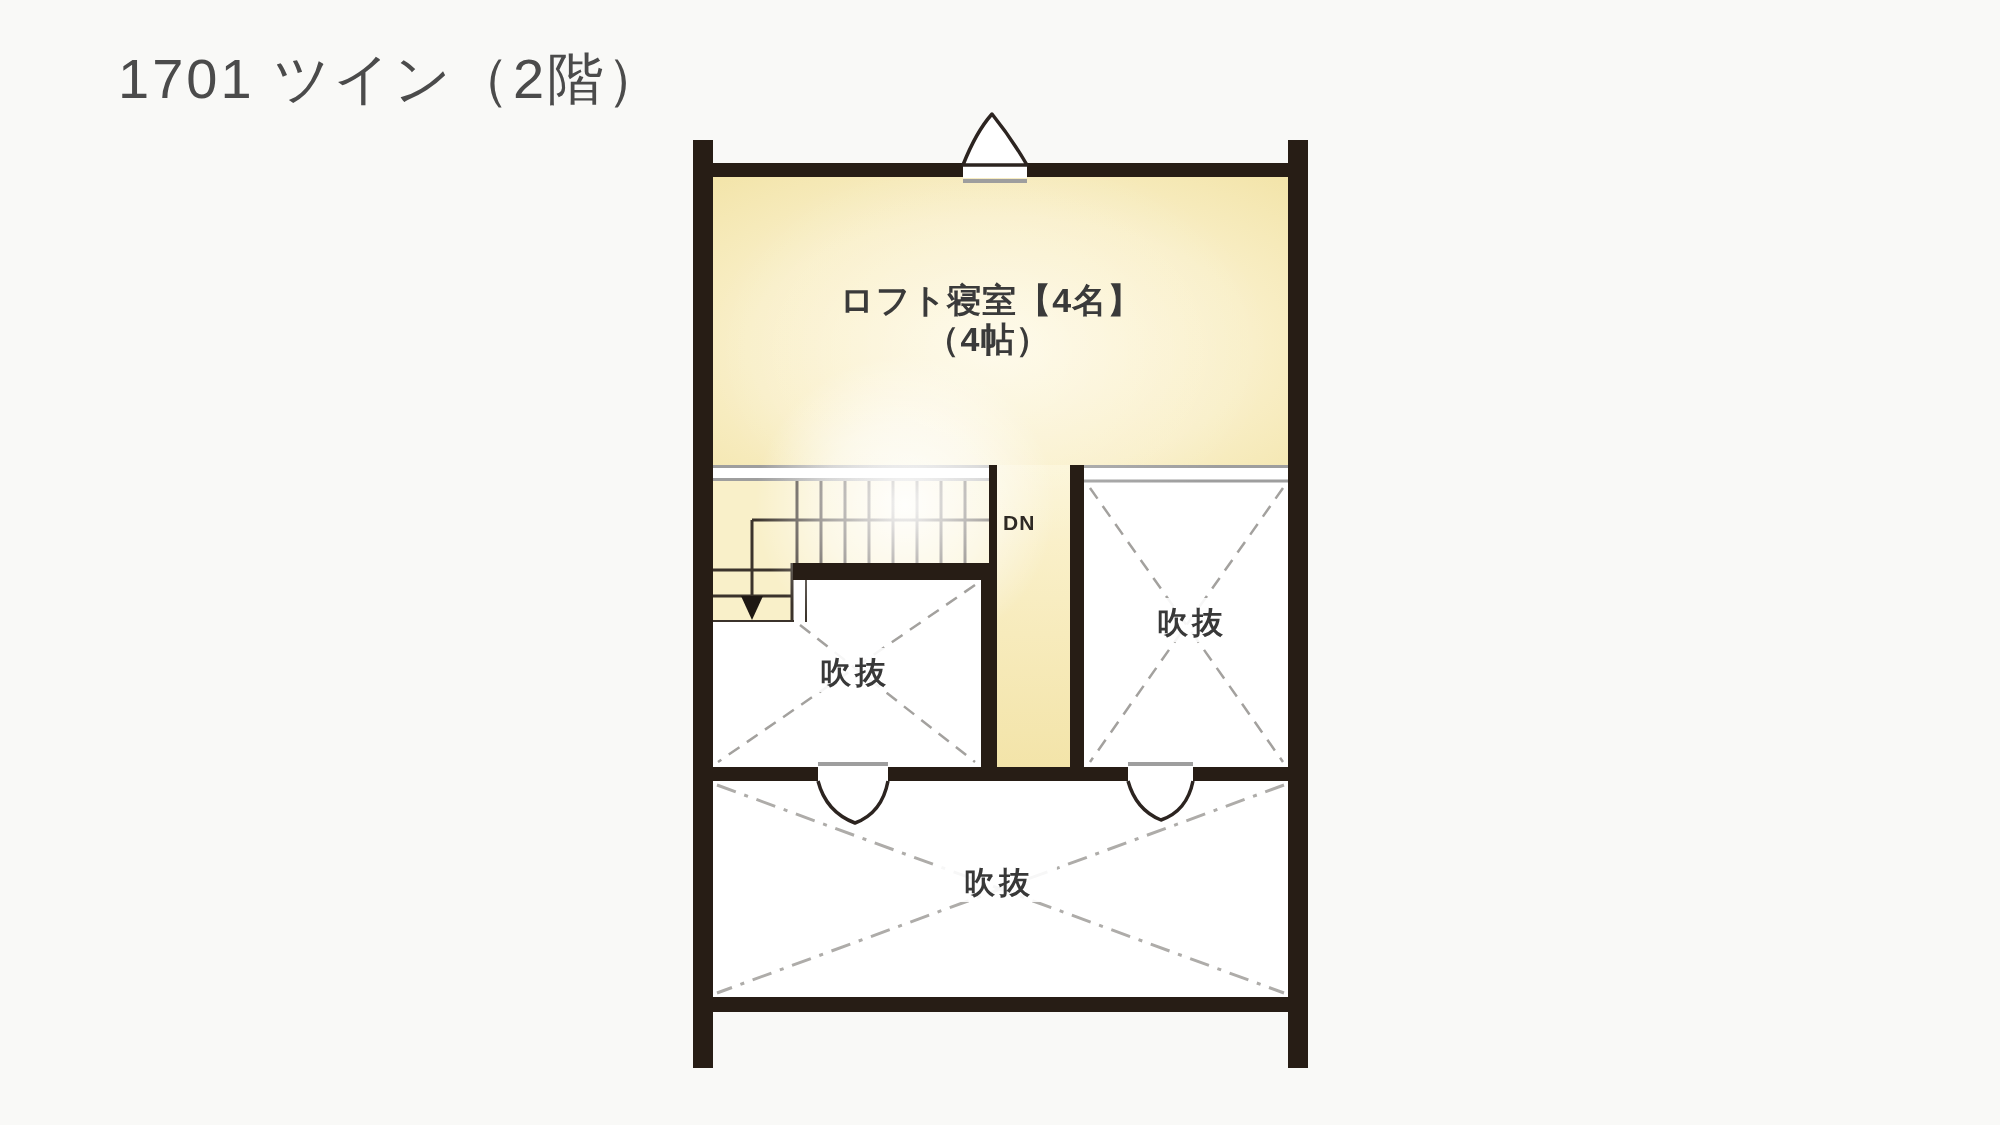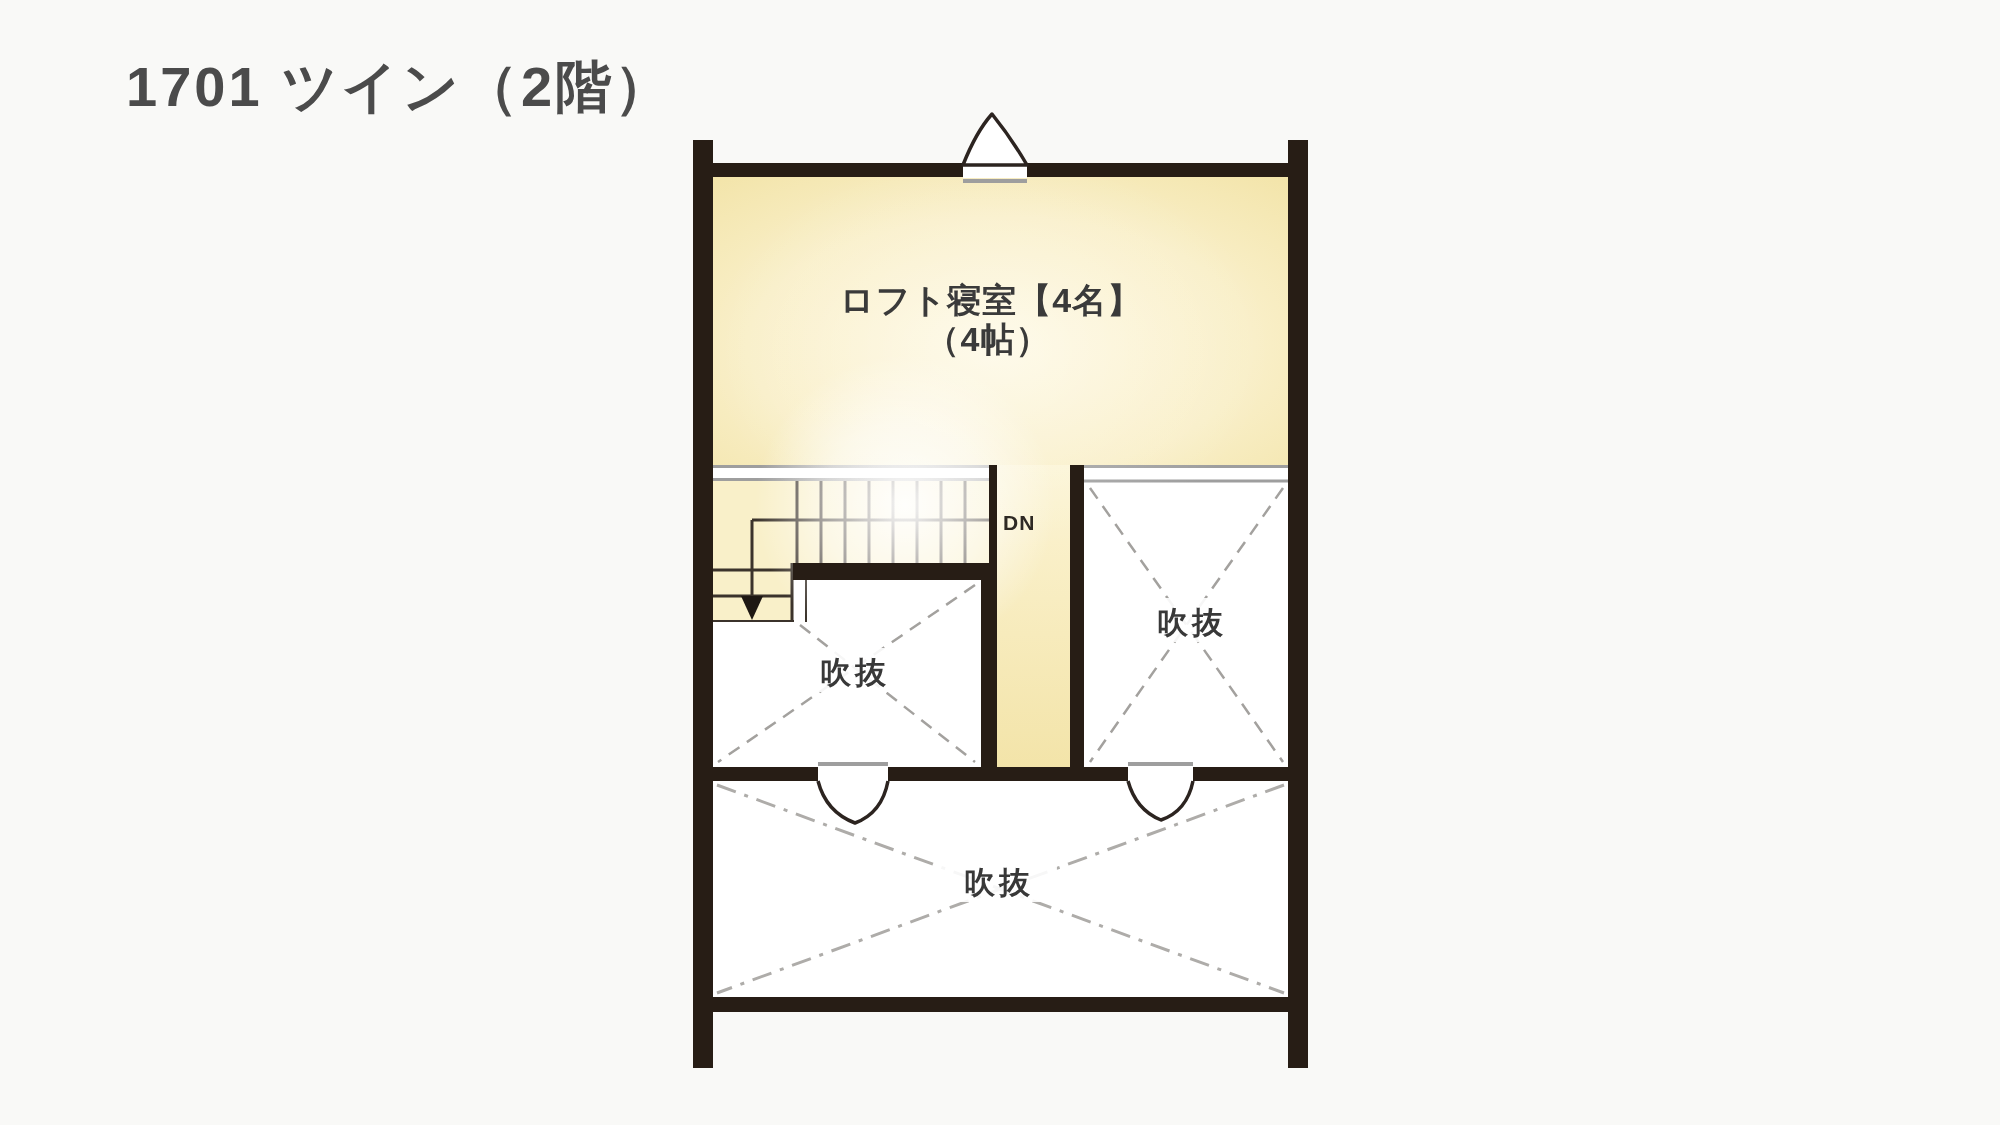--- a/index.html
+++ b/index.html
@@ -13,23 +13,23 @@
   }
   .page {
     position: relative;
     width: 2000px;
     height: 1125px;
   }
   .page-title {
     position: absolute;
     left: 110px;
     top: 34px;
-    margin: 16px;
+    margin: 8px;
     font-size: 56px;
-    font-weight: 700;
+    font-weight: 400;
     letter-spacing: 3px;
     color: #4b4b4b;
   }
   .plan-svg {
     position: absolute;
     left: 0;
     top: 0;
     width: 2000px;
     height: 1125px;
   }

